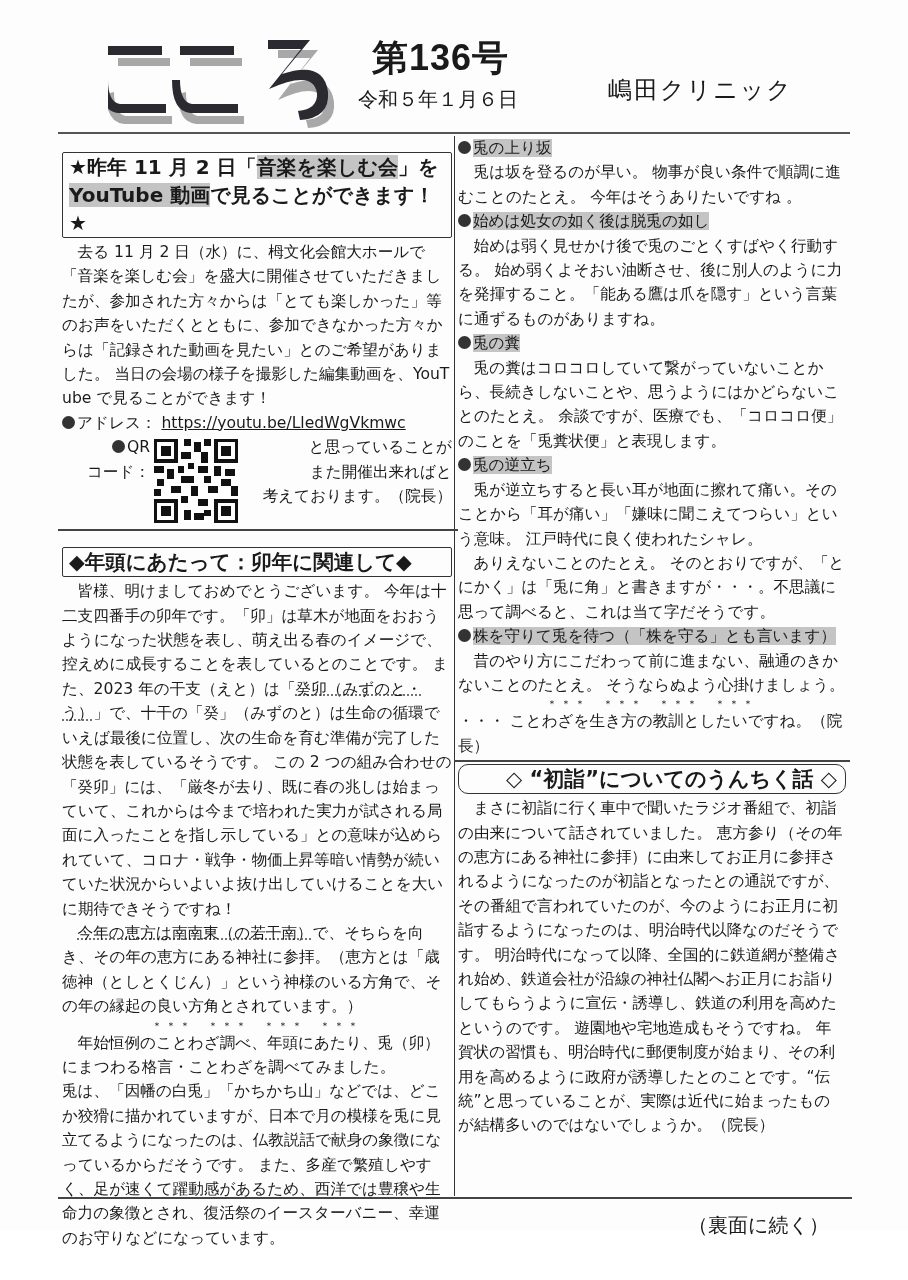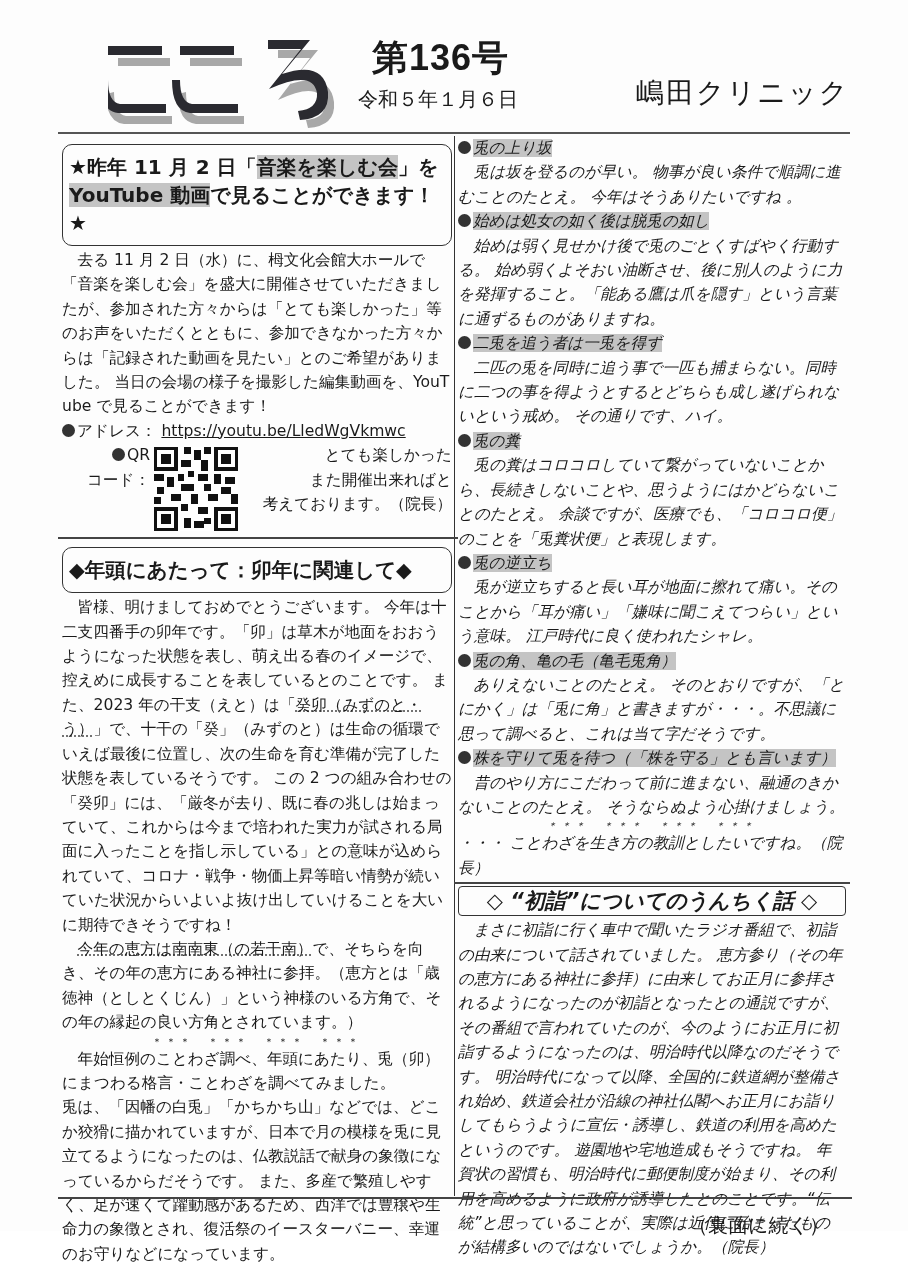--- a/index.html
+++ b/index.html
@@ -4,46 +4,46 @@
 <style>
   html,body{margin:0;padding:0;background:#fff;}
   body{width:908px;height:1280px;position:relative;overflow:hidden;color:#1a1a1a;
        font-family:"DejaVu Sans","Liberation Sans",sans-serif;}
   .page{position:absolute;left:0;top:0;width:908px;height:1231px;background:#fdfdfd;}
   
   .logo{position:absolute;left:108px;top:40px;width:240px;height:90px;}
   .issue{position:absolute;left:372px;top:34px;font-size:36px;font-weight:bold;letter-spacing:1px;
          font-family:"Liberation Sans",sans-serif;}
   .date{position:absolute;left:358px;top:86px;font-size:20px;font-family:"DejaVu Serif",serif;}
-  .clinic{position:absolute;left:636px;top:74px;font-size:28px;font-family:Liberation Serif, serif;letter-spacing:2px;}
+  .clinic{position:absolute;left:608px;top:74px;font-size:24px;font-family:Liberation Serif, serif;letter-spacing:2px;}
   .hrule{position:absolute;left:58px;top:132px;width:792px;height:2px;background:#555;}
   
   .col{position:absolute;top:136px;font-size:15.6px;line-height:24.4px;}
   .colL{left:62px;width:390px;}
-  .colR{left:458px;width:388px;font-style:italic;}
+  .colR{left:458px;width:388px;}
   .vdiv{position:absolute;left:454px;top:136px;width:1px;height:1060px;background:#333;}
   .bottom-left{position:absolute;left:58px;top:1197px;width:398px;height:2px;background:#444;}
   .bottom-right{position:absolute;left:456px;top:1197px;width:396px;height:2px;background:#444;}
   .p{margin:0;white-space:pre-wrap;word-break:break-all;}
   .indent{text-indent:1em;}
-  .box-head{border:1.5px solid #333;border-radius:10px;padding:8px 6px;font-weight:bold;
-            font-size:20px;line-height:28px;margin:8px 0 2px 0;}
+  .box-head{border:1.5px solid #333;border-radius:2px;padding:0 6px;font-weight:bold;
+            font-size:20px;line-height:28px;margin:16px 0 2px 0;}
   .hl{background:#c4c4c4;}
   .hl-dot{text-decoration:underline dotted #444;}
   .stars{text-align:center;font-size:10px;line-height:10px;letter-spacing:4px;word-spacing:30px;margin:2px 0 0 0;}
   .bullet{display:inline-block;width:13px;height:13px;border-radius:50%;background:#333;margin-right:2px;vertical-align:-1px;}
   .sub-head{margin:0;}
   .sub-head .txt{background:#c4c4c4;}
   .qr-row{display:flex;margin:0;text-align:right;}
   .qr-label{width:88px;}
   .qr{width:84px;height:84px;margin:4px 12px 0 4px;position:relative;}
   .qr-text{flex:1;}
   .link{text-decoration:underline;}
-  .hatsu-head{border:1.5px solid #333;border-radius:4px;font-weight:bold;font-size:21px;line-height:28px;
-              padding:0 24px;margin:2px 0 2px 0;text-align:center;}
+  .hatsu-head{border:1.5px solid #333;border-radius:10px;font-weight:bold;font-size:21px;line-height:28px;
+              padding:0 8px;margin:2px 0 2px 0;text-align:right;}
   .cont{position:absolute;left:688px;top:1212px;font-size:20px;font-family:Liberation Sans, sans-serif;}
 </style>
 </head>
 <body>
 
 <div class="page">
 
   <svg class="logo" viewBox="0 0 240 90">
 
     <g fill="#a8a8a8">
@@ -118,21 +118,21 @@
             <rect x="13" y="18" width="3" height="2"></rect>
             <rect x="18" y="18" width="7" height="7"></rect>
           <rect x="19" y="19" width="5" height="5" fill="#fff"></rect>
             <rect x="20" y="20" width="3" height="3"></rect>
           <rect x="9" y="21" width="2" height="3"></rect>
             <rect x="12" y="22" width="3" height="2"></rect>
             <rect x="15" y="21" width="2" height="2"></rect>
         </g>
       </svg>
       <div class="qr-text">
-        <div>とても楽しかった</div>
+        <div>と思っていることが</div>
         <div>また開催出来ればと</div>
         <div>考えております。（院長）</div>
       </div>
     </div>
     <div style="height:6px;border-bottom:2px solid #444;margin:0 -6px 4px -4px"></div>
     <div class="box-head" style="font-size:20.5px">◆年頭にあたって：卯年に関連して◆</div>
     <p class="p indent"><span>皆様、明けましておめでとうございます。 今年は十二支四番手の卯年です。「卯」は草木が地面をおおうようになった状態を表し、萌え出る春のイメージで、控えめに成長することを表しているとのことです。 また、2023 年の干支（えと）は「</span><span class="hl-dot">癸卯（みずのと・う）</span><span>」で、十干の「癸」（みずのと）は生命の循環でいえば最後に位置し、次の生命を育む準備が完了した状態を表しているそうです。 この 2 つの組み合わせの「癸卯」には、「厳冬が去り、既に春の兆しは始まっていて、これからは今まで培われた実力が試される局面に入ったことを指し示している」との意味が込められていて、コロナ・戦争・物価上昇等暗い情勢が続いていた状況からいよいよ抜け出していけることを大いに期待できそうですね！</span></p>
     <p class="p indent"><span class="hl-dot">今年の恵方は南南東（の若干南）</span><span>で、そちらを向き、その年の恵方にある神社に参拝。（恵方とは「歳徳神（としとくじん）」という神様のいる方角で、その年の縁起の良い方角とされています。）</span></p>
     <p class="p stars">＊＊＊　＊＊＊　＊＊＊　＊＊＊</p>
     <p class="p indent">年始恒例のことわざ調べ、年頭にあたり、兎（卯）にまつわる格言・ことわざを調べてみました。</p>
@@ -142,33 +142,28 @@
   <div class="col colR">
     <div>
       <p class="p sub-head"><span class="bullet"></span><span class="txt">兎の上り坂</span></p>
       <p class="p indent">兎は坂を登るのが早い。 物事が良い条件で順調に進むことのたとえ。 今年はそうありたいですね 。</p>
     </div>
     <div>
       <p class="p sub-head"><span class="bullet"></span><span class="txt">始めは処女の如く後は脱兎の如し</span></p>
       <p class="p indent">始めは弱く見せかけ後で兎のごとくすばやく行動する。 始め弱くよそおい油断させ、後に別人のように力を発揮すること。「能ある鷹は爪を隠す」という言葉に通ずるものがありますね。</p>
     </div>
     <div>
-      <p class="p sub-head"><span class="bullet"></span><span class="txt">二兎を追う者は一兎を得ず</span></p>
-      <p class="p indent">二匹の兎を同時に追う事で一匹も捕まらない。同時に二つの事を得ようとするとどちらも成し遂げられないという戒め。 その通りです、ハイ。</p>
-    </div>
-    <div>
       <p class="p sub-head"><span class="bullet"></span><span class="txt">兎の糞</span></p>
       <p class="p indent">兎の糞はコロコロしていて繋がっていないことから、長続きしないことや、思うようにはかどらないことのたとえ。 余談ですが、医療でも、「コロコロ便」のことを「兎糞状便」と表現します。</p>
     </div>
     <div>
       <p class="p sub-head"><span class="bullet"></span><span class="txt">兎の逆立ち</span></p>
       <p class="p indent">兎が逆立ちすると長い耳が地面に擦れて痛い。そのことから「耳が痛い」「嫌味に聞こえてつらい」という意味。 江戸時代に良く使われたシャレ。</p>
     </div>
     <div>
-      <p class="p sub-head"><span class="bullet"></span><span class="txt">兎の角、亀の毛（亀毛兎角）</span></p>
       <p class="p indent">ありえないことのたとえ。 そのとおりですが、「とにかく」は「兎に角」と書きますが・・・。不思議に思って調べると、これは当て字だそうです。</p>
     </div>
     <div>
       <p class="p sub-head"><span class="bullet"></span><span class="txt">株を守りて兎を待つ（「株を守る」とも言います）</span></p>
       <p class="p indent">昔のやり方にこだわって前に進まない、融通のきかないことのたとえ。 そうならぬよう心掛けましょう。</p>
     </div>
     <p class="p stars">＊＊＊　＊＊＊　＊＊＊　＊＊＊</p>
     <p class="p">・・・ ことわざを生き方の教訓としたいですね。（院長）</p>
     <div style="border-top:2px solid #444;margin:2px -4px 0 -4px"></div>
     <div class="hatsu-head">◇ “初詣”についてのうんちく話 ◇</div>

